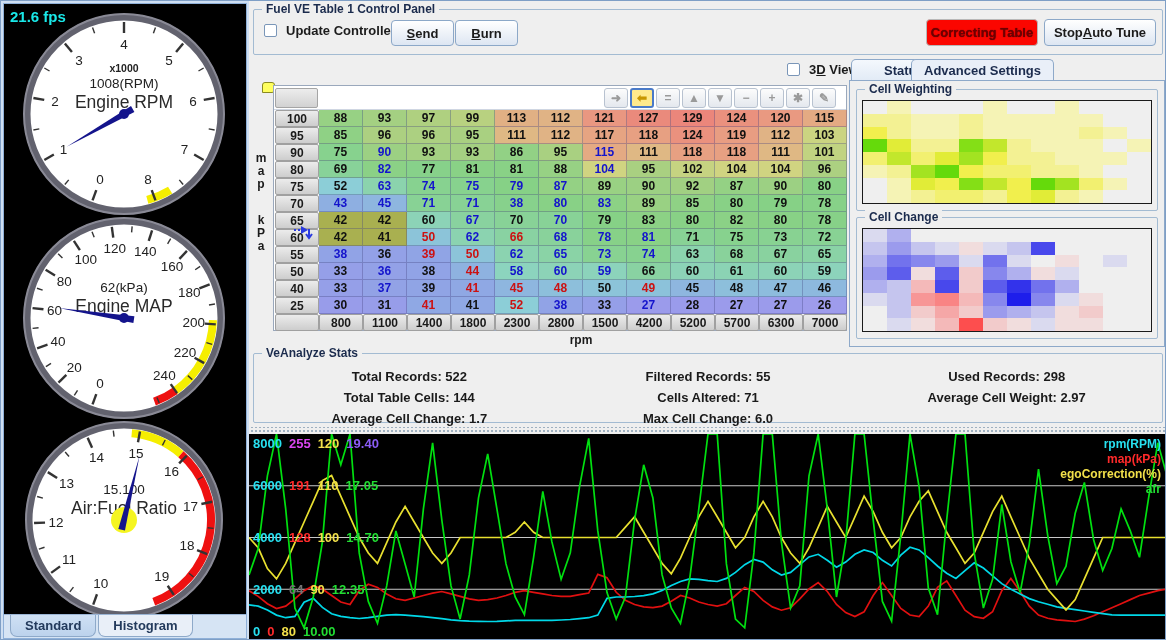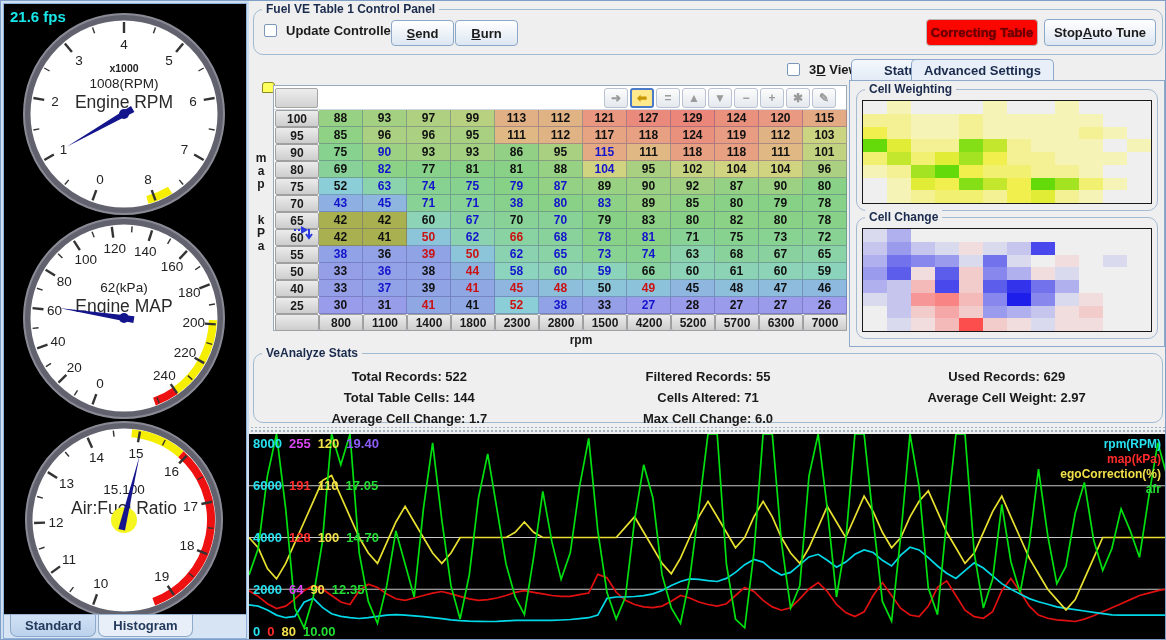--- a/index.html
+++ b/index.html
@@ -7,21 +7,21 @@
   .app{position:relative;width:1166px;height:640px;background:#cfdff2;overflow:hidden;border:1px solid #7f9fc6;}
   
   .left-panel{position:absolute;left:2px;top:2px;width:244px;height:636px;background:#000;border:1px solid #8fb0d8;}
   .fps{position:absolute;left:6px;top:4px;font-size:15px;font-weight:bold;color:#19e8e8;z-index:5;}
   .gauge{position:absolute;}
   .left-tabs{position:absolute;left:0;bottom:0;width:100%;height:24px;background:#d6e4f4;display:flex;align-items:flex-start;padding-left:6px;border-top:1px solid #9ab4d4;}
   .ltab{height:22px;padding:3px 14px 0 14px;font-size:13px;font-weight:bold;color:#233a5c;background:#e9eff8;border:1px solid #8ea9c9;border-top:none;border-radius:0 0 7px 7px;margin-right:2px;}
   .ltab.selected{background:linear-gradient(#cfe0f4,#bcd2ec);}
   
   .main{position:absolute;left:248px;top:0;width:918px;height:640px;background:#efefef;}
-  .groupbox{position:absolute;border:1px solid #a3bbd2;border-radius:10px;}
+  .groupbox{position:absolute;border:1px solid #a3bbd2;border-radius:2px;}
   .group-title{position:absolute;top:-8px;left:8px;background:#efefef;padding:0 4px;font-size:12px;font-weight:bold;color:#1b2b4d;white-space:nowrap;}
   .btn{display:inline-flex;align-items:center;justify-content:center;background:linear-gradient(#ffffff,#dde6f2);border:1px solid #8ca8c8;border-radius:4px;font-size:13px;font-weight:bold;color:#1b1b1b;}
   .checkbox{width:13px;height:13px;background:#fff;border:1px solid #7a96b8;border-radius:2px;display:inline-block;}
   .cb-label{font-size:13px;font-weight:bold;color:#1b1b1b;margin-left:6px;}
   .btn-red{background:#fb0600;color:#121212;border:1px solid #b8b8b8;text-shadow:0 0 1px #5e0000;color:#6e0000;}
   .rtab{position:absolute;height:21px;padding:3px 12px 0 12px;font-size:13px;font-weight:bold;color:#1b2b4d;background:#e9eff8;border:1px solid #8ea9c9;border-bottom:none;border-radius:5px 5px 0 0;}
   .rtab.selected{background:linear-gradient(#f4f8fd,#e2ebf6);padding-left:32px;}
   
   .ve-frame{position:absolute;left:24px;top:84px;width:574px;height:246px;border:1px solid #9aa8bc;background:#fff;}
   .ve-toolbar{position:absolute;left:0;top:0;width:100%;height:24px;background:#fff;border-bottom:1px solid #cfd6e2;}
@@ -655,21 +655,21 @@
             <div class="stat-line">Total Records: 522</div>
             <div class="stat-line">Total Table Cells: 144</div>
             <div class="stat-line">Average Cell Change: 1.7</div>
           </div>
           <div class="stats-col">
             <div class="stat-line">Filtered Records: 55</div>
             <div class="stat-line">Cells Altered: 71</div>
             <div class="stat-line">Max Cell Change: 6.0</div>
           </div>
           <div class="stats-col">
-            <div class="stat-line">Used Records: 629</div>
+            <div class="stat-line">Used Records: 298</div>
             <div class="stat-line">Average Cell Weight: 2.97</div>
           </div>
         </div>
     </div>
 
     <div class="splitter"></div>
 
     <div class="graph">
       <svg id="log-svg" width="918" height="207">
           <line x1="0" y1="51.75" x2="918" y2="51.75" stroke="#c8c8c8" stroke-width="1"></line>
@@ -677,21 +677,21 @@
           <line x1="0" y1="155.25" x2="918" y2="155.25" stroke="#c8c8c8" stroke-width="1"></line>
           <polyline points="0.0,156.7 9.2,162.4 18.4,169.7 27.5,174.5 36.7,172.1 45.9,164.8 55.1,156.7 64.3,151.8 73.4,155.0 82.6,161.5 91.8,168.0 101.0,170.5 110.2,156.7 119.3,150.2 128.5,153.4 137.7,159.9 146.9,164.8 156.1,166.4 165.2,164.0 174.4,161.5 183.6,159.1 192.8,157.5 202.0,159.9 211.1,162.4 220.3,164.8 229.5,166.4 238.7,165.6 247.9,164.0 257.0,161.5 266.2,158.3 275.4,156.7 284.6,158.3 293.8,159.9 302.9,161.5 312.1,162.4 321.3,162.4 330.5,160.7 339.7,159.1 348.8,140.4 358.0,143.7 367.2,158.3 376.4,166.4 385.6,170.5 394.7,172.9 403.9,173.7 413.1,172.1 422.3,167.2 431.5,161.5 440.6,164.0 449.8,168.0 459.0,170.5 468.2,172.1 477.4,169.7 486.5,161.5 495.7,153.4 504.9,157.5 514.1,166.4 523.3,172.9 532.4,176.2 541.6,173.7 550.8,164.8 560.0,155.0 569.2,148.6 578.3,157.5 587.5,170.5 596.7,178.6 605.9,182.6 615.1,177.8 624.2,161.5 633.4,148.6 642.6,161.5 651.8,174.5 661.0,181.0 670.1,182.6 679.3,172.1 688.5,153.4 697.7,146.9 706.9,161.5 716.0,176.2 725.2,182.6 734.4,184.3 743.6,177.8 752.8,156.7 761.9,144.5 771.1,157.5 780.3,172.1 789.5,181.0 798.7,184.3 807.8,185.9 817.0,186.7 826.2,187.5 835.4,185.1 844.6,181.8 853.7,177.8 862.9,173.7 872.1,169.7 881.3,165.6 890.5,161.5 899.6,159.1 908.8,156.7 918.0,155.0" fill="none" stroke="#e01010" stroke-width="1.7"></polyline>
           <polyline points="0.0,170.8 9.2,172.1 18.4,175.9 27.5,181.1 36.7,183.7 45.9,182.4 55.1,168.2 64.3,164.3 73.4,173.4 82.6,179.8 91.8,182.4 101.0,183.7 110.2,184.5 119.3,183.7 128.5,182.4 137.7,181.1 146.9,180.6 156.1,181.1 165.2,181.9 174.4,182.7 183.6,183.7 192.8,184.7 202.0,185.8 211.1,186.6 220.3,187.1 229.5,187.3 238.7,187.5 247.9,187.3 257.0,186.9 266.2,186.4 275.4,186.3 284.6,186.3 293.8,186.3 302.9,186.3 312.1,186.0 321.3,185.5 330.5,184.7 339.7,183.7 348.8,181.1 358.0,164.3 367.2,163.0 376.4,163.0 385.6,162.5 394.7,161.7 403.9,159.9 413.1,156.5 422.3,151.4 431.5,147.5 440.6,144.9 449.8,145.4 459.0,146.7 468.2,147.5 477.4,144.4 486.5,138.4 495.7,130.7 504.9,125.5 514.1,128.1 523.3,135.8 532.4,141.0 541.6,138.4 550.8,130.7 560.0,122.9 569.2,120.3 578.3,126.3 587.5,133.3 596.7,128.1 605.9,120.3 615.1,115.9 624.2,118.5 633.4,126.3 642.6,132.0 651.8,121.1 661.0,113.3 670.1,115.9 679.3,123.7 688.5,132.0 697.7,139.2 706.9,144.4 716.0,136.6 725.2,128.9 734.4,134.0 743.6,141.8 752.8,149.6 761.9,155.3 771.1,159.9 780.3,164.6 789.5,167.7 798.7,170.3 807.8,172.8 817.0,174.4 826.2,175.7 835.4,177.0 844.6,178.3 853.7,179.6 862.9,180.9 872.1,181.1 881.3,181.1 890.5,181.1 899.6,181.1 908.8,181.1 918.0,181.1" fill="none" stroke="#00d8e8" stroke-width="1.7"></polyline>
           <polyline points="0.0,103.5 9.2,113.8 18.4,134.6 27.5,144.9 36.7,129.4 45.9,108.7 55.1,88.0 64.3,67.3 73.4,46.6 82.6,41.4 91.8,62.1 101.0,82.8 110.2,103.5 119.3,119.0 128.5,129.4 137.7,108.7 146.9,88.0 156.1,72.4 165.2,88.0 174.4,103.5 183.6,119.0 192.8,129.4 202.0,119.0 211.1,103.5 220.3,103.5 229.5,103.5 238.7,103.5 247.9,103.5 257.0,103.5 266.2,98.3 275.4,88.0 284.6,98.3 293.8,103.5 302.9,103.5 312.1,103.5 321.3,103.5 330.5,103.5 339.7,103.5 348.8,103.5 358.0,103.5 367.2,103.5 376.4,93.1 385.6,82.8 394.7,98.3 403.9,113.8 413.1,129.4 422.3,139.7 431.5,124.2 440.6,103.5 449.8,82.8 459.0,67.3 468.2,82.8 477.4,98.3 486.5,113.8 495.7,103.5 504.9,82.8 514.1,67.3 523.3,82.8 532.4,103.5 541.6,119.0 550.8,129.4 560.0,113.8 569.2,93.1 578.3,72.4 587.5,88.0 596.7,103.5 605.9,82.8 615.1,62.1 624.2,77.6 633.4,98.3 642.6,113.8 651.8,103.5 661.0,82.8 670.1,67.3 679.3,56.9 688.5,77.6 697.7,98.3 706.9,113.8 716.0,129.4 725.2,119.0 734.4,98.3 743.6,77.6 752.8,62.1 761.9,82.8 771.1,103.5 780.3,124.2 789.5,139.7 798.7,155.3 807.8,165.6 817.0,175.9 826.2,165.6 835.4,144.9 844.6,124.2 853.7,103.5 862.9,103.5 872.1,103.5 881.3,103.5 890.5,103.5 899.6,103.5 908.8,103.5 918.0,103.5" fill="none" stroke="#e8e030" stroke-width="1.7"></polyline>
           <polyline points="0.0,140.9 9.2,114.5 18.4,41.8 27.5,0.0 36.7,74.9 45.9,174.0 55.1,193.8 64.3,163.0 73.4,107.9 82.6,0.0 91.8,30.8 101.0,0.0 110.2,118.9 119.3,167.4 128.5,189.4 137.7,151.9 146.9,96.9 156.1,129.9 165.2,163.0 174.4,74.9 183.6,8.8 192.8,85.9 202.0,151.9 211.1,185.0 220.3,140.9 229.5,63.9 238.7,19.8 247.9,74.9 257.0,129.9 266.2,163.0 275.4,180.6 284.6,123.3 293.8,57.3 302.9,107.9 312.1,145.3 321.3,118.9 330.5,52.9 339.7,4.4 348.8,96.9 358.0,158.6 367.2,185.0 376.4,163.0 385.6,85.9 394.7,30.8 403.9,63.9 413.1,140.9 422.3,174.0 431.5,189.4 440.6,145.3 449.8,74.9 459.0,0.0 468.2,0.0 477.4,129.9 486.5,185.0 495.7,193.8 504.9,118.9 514.1,0.0 523.3,0.0 532.4,107.9 541.6,174.0 550.8,151.9 560.0,41.8 569.2,0.0 578.3,74.9 587.5,163.0 596.7,107.9 605.9,0.0 615.1,0.0 624.2,85.9 633.4,167.4 642.6,187.2 651.8,101.3 661.0,0.0 670.1,52.9 679.3,154.1 688.5,180.6 697.7,85.9 706.9,0.0 716.0,0.0 725.2,118.9 734.4,174.0 743.6,145.3 752.8,70.5 761.9,127.7 771.1,158.6 780.3,110.1 789.5,35.2 798.7,101.3 807.8,149.7 817.0,132.1 826.2,79.3 835.4,48.4 844.6,105.7 853.7,136.5 862.9,114.5 872.1,74.9 881.3,96.9 890.5,123.3 899.6,63.9 908.8,8.8 918.0,41.8" fill="none" stroke="#00e010" stroke-width="1.7"></polyline>
         </svg>
       <div id="axis-labels">
           <div class="axis-row" style="top:2px;"><span style="color:#27e0f0">8000</span><span style="color:#d946ef">255</span><span style="color:#f2e04a">120</span><span style="color:#8b5cf6">19.40</span></div>
           <div class="axis-row" style="top:44px;"><span style="color:#27e0f0">6000</span><span style="color:#ff2a2a">191</span><span style="color:#f2e04a">110</span><span style="color:#22dd33">17.05</span></div>
           <div class="axis-row" style="top:96px;"><span style="color:#27e0f0">4000</span><span style="color:#ff2a2a">128</span><span style="color:#f2e04a">100</span><span style="color:#22dd33">14.70</span></div>
-          <div class="axis-row" style="top:148px;"><span style="color:#27e0f0">2000</span><span style="color:#d946ef">64</span><span style="color:#f2e04a">90</span><span style="color:#22dd33">12.35</span></div>
+          <div class="axis-row" style="top:148px;"><span style="color:#27e0f0">2000</span><span style="color:#737373">64</span><span style="color:#f2e04a">90</span><span style="color:#22dd33">12.35</span></div>
           <div class="axis-row" style="top:190px;"><span style="color:#27e0f0">0</span><span style="color:#ff2a2a">0</span><span style="color:#f2e04a">80</span><span style="color:#22dd33">10.00</span></div>
         </div>
       <div class="legend" id="legend">
           <div style="color:#27e0f0">rpm(RPM)</div>
           <div style="color:#ff2a2a">map(kPa)</div>
           <div style="color:#f2e04a">egoCorrection(%)</div>
           <div style="color:#22dd33">afr</div>
         </div>
     </div>
 

